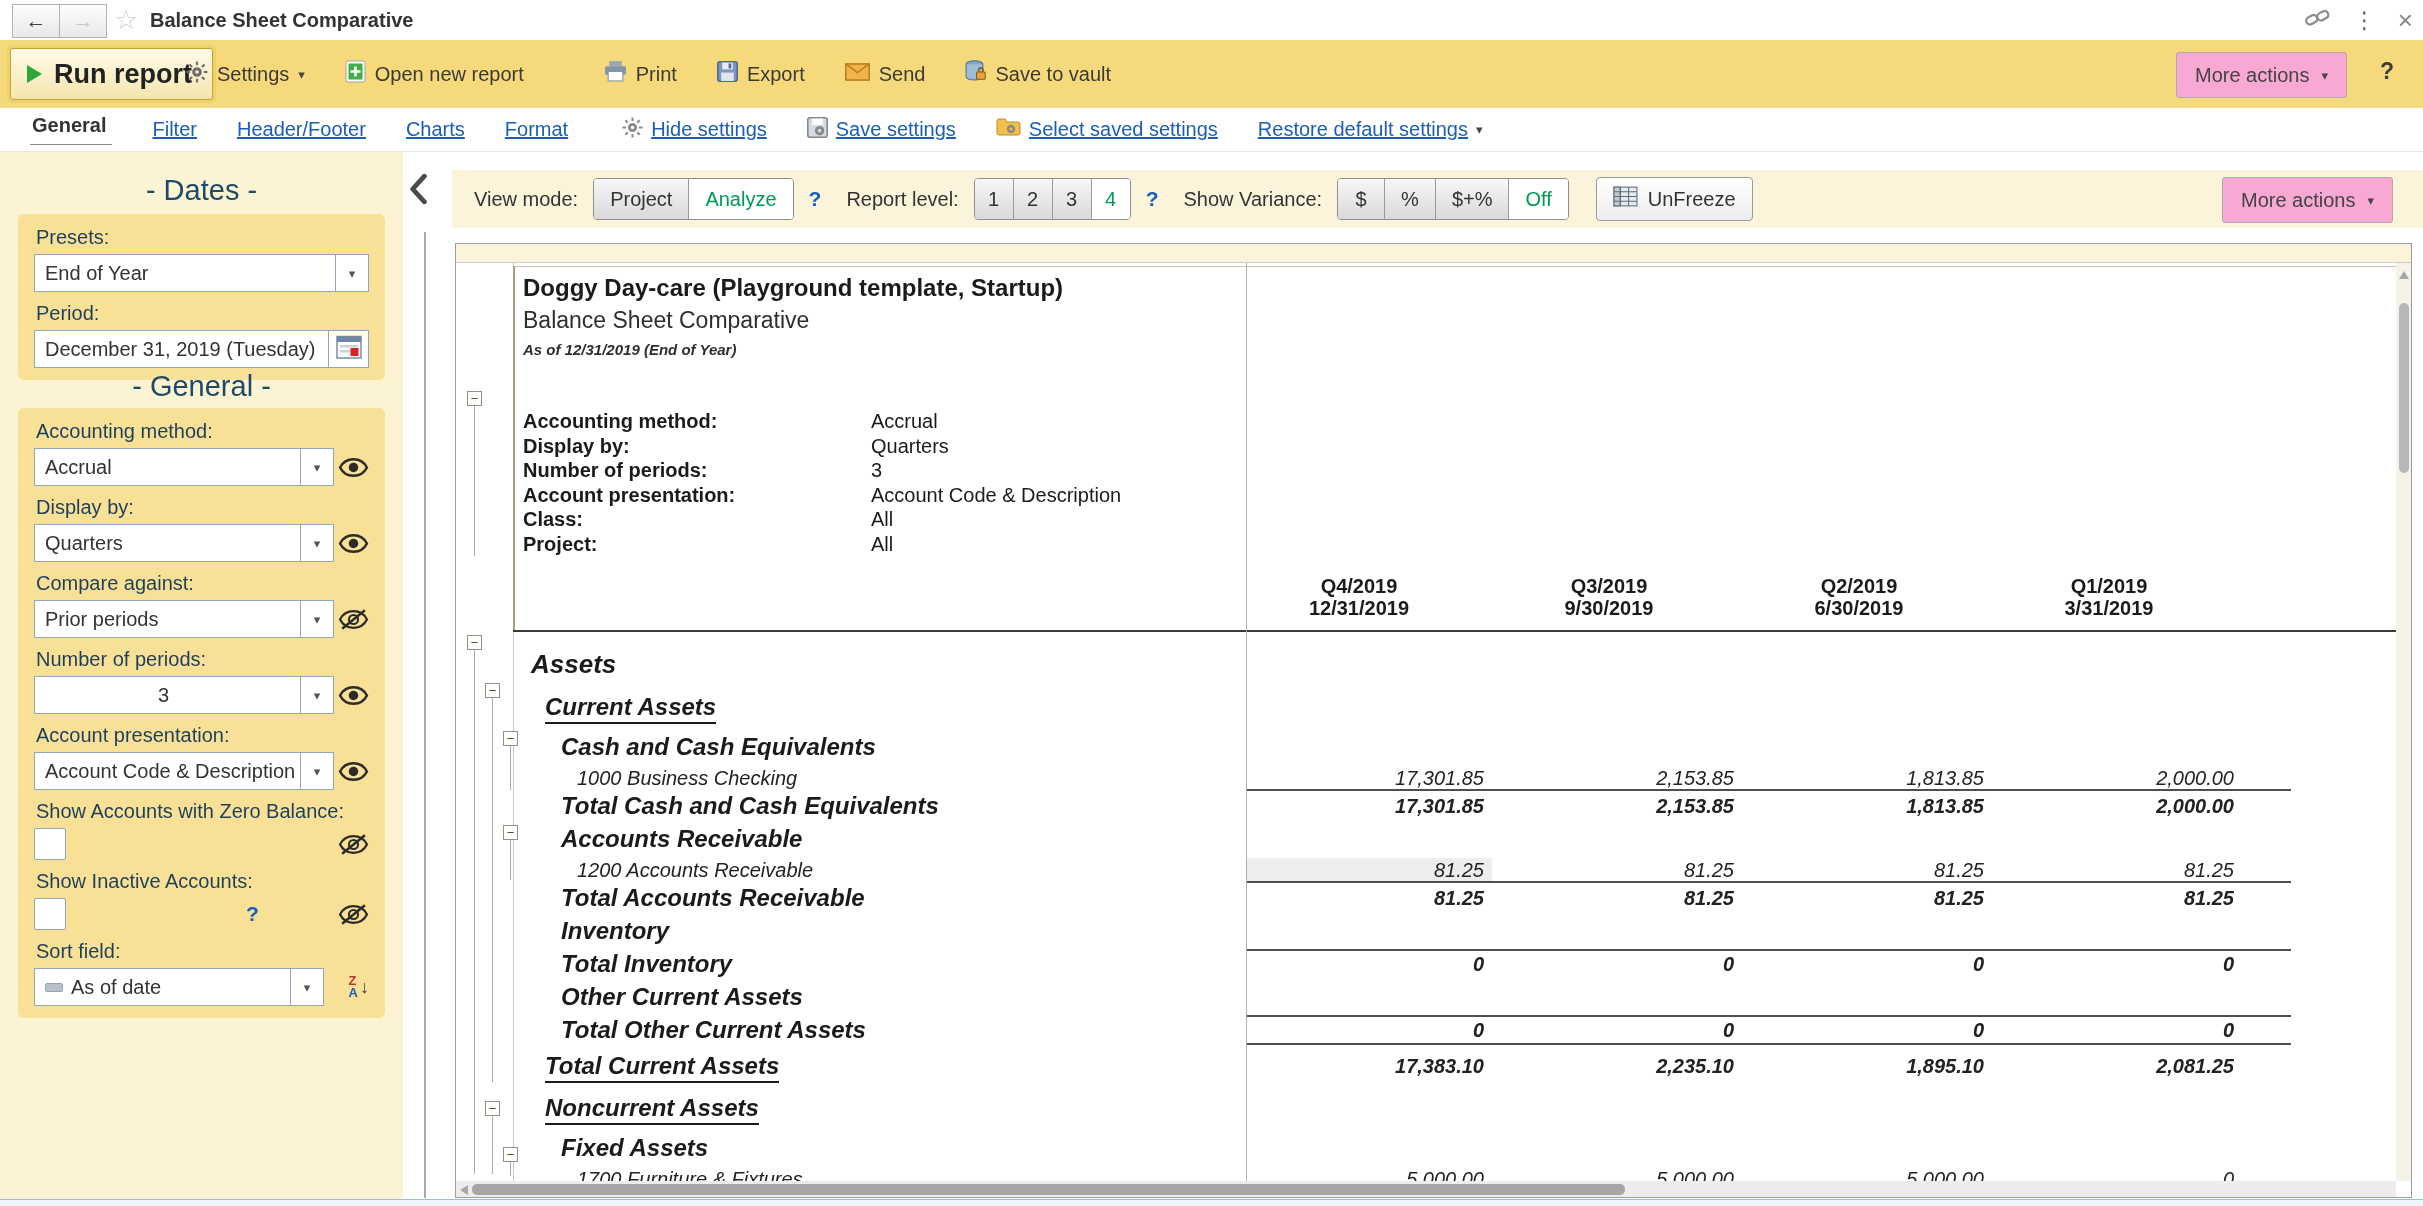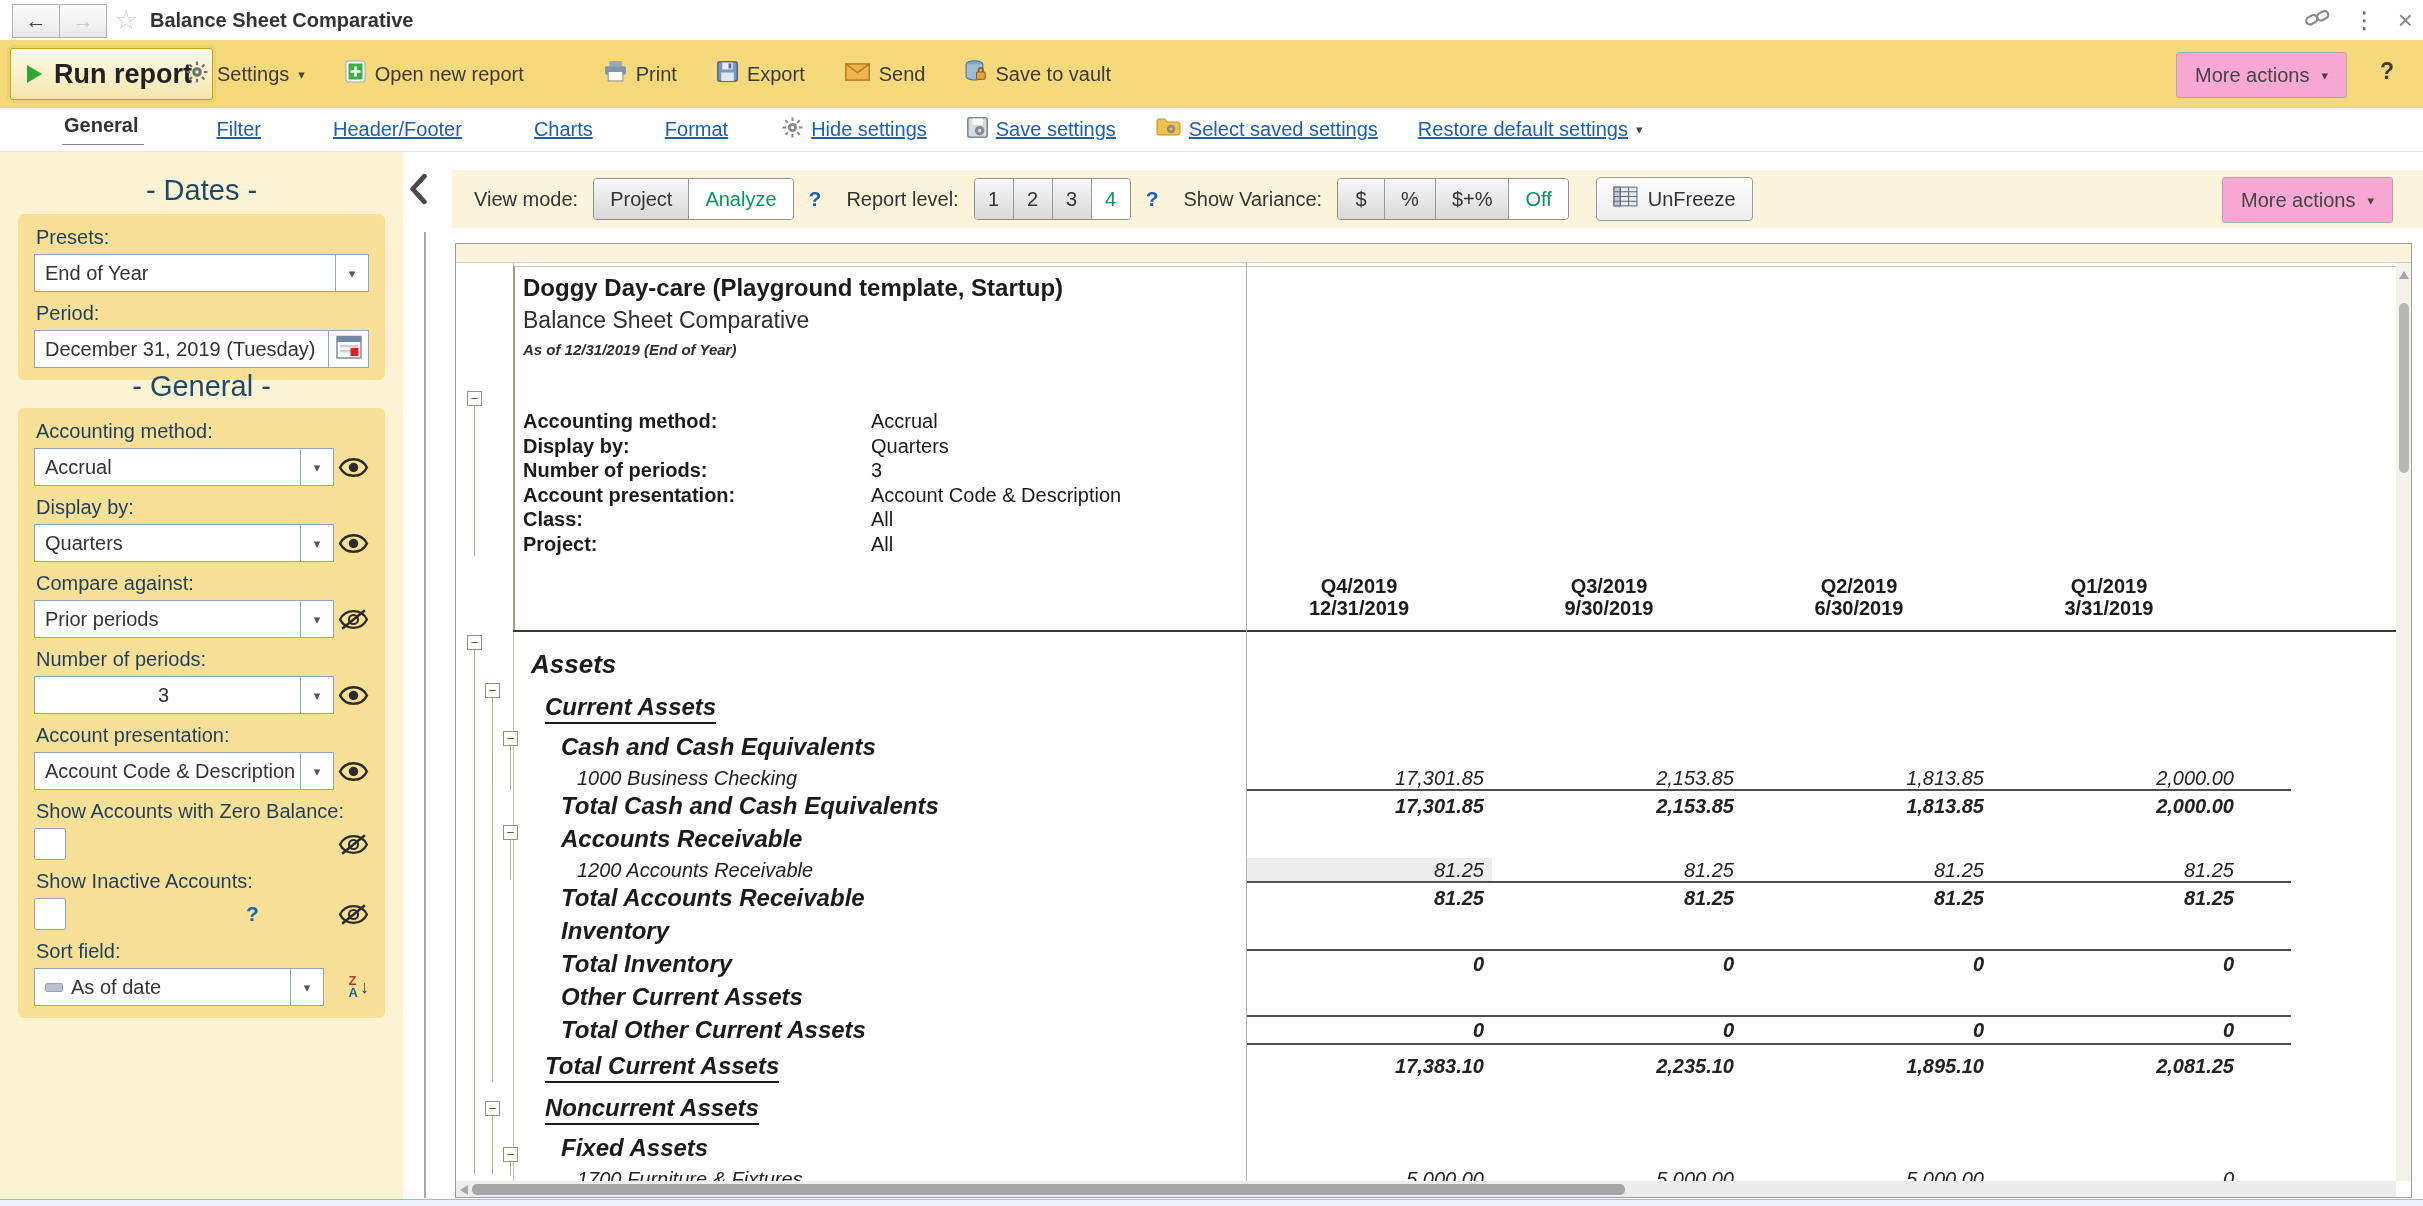--- a/index.html
+++ b/index.html
@@ -25,21 +25,21 @@
   .tb-items{position:absolute;left:186px;top:0;height:68px;display:flex;align-items:center;gap:40px;}
   .tb-item{display:flex;align-items:center;gap:9px;font-size:20px;color:#3a3a3a;cursor:default;}
   .caret{font-size:13px;color:#444;}
   .btn{background:#f9a8d4;border:1px solid #ababab;border-radius:3px;font-size:20px;color:#444;
        padding:0 18px;height:44px;display:inline-flex;align-items:center;gap:12px;}
   .tb-more{position:absolute;right:76px;top:12px;}
   .tb-help{position:absolute;left:2380px;top:18px;font-size:23px;font-weight:bold;color:#3c3c3c;}
   
   .tabbar{position:absolute;left:0;top:108px;width:2423px;height:44px;background:#fff;border-bottom:1px solid #e6e6e6;
           display:flex;align-items:center;gap:40px;padding-left:30px;box-sizing:border-box;}
-  .tab{font-size:20px;color:#1a5eb8;text-decoration:underline;margin-left:32px;}
+  .tab{font-size:20px;color:#1a5eb8;text-decoration:underline;}
   .tab.active{color:#333;font-weight:bold;text-decoration:none;border-bottom:1px solid #8a8a8a;padding:0 6px 7px 2px;}
   .tablink{display:flex;align-items:center;gap:8px;font-size:20px;color:#1a5eb8;}
   .tablink span.txt{text-decoration:underline;}
   
   .sidebar{position:absolute;left:0;top:152px;width:403px;height:1047px;background:#fcf3d2;}
   .shead{width:100%;text-align:center;font-size:29px;color:#1d4a6c;}
   .panel{position:absolute;left:18px;width:367px;background:#f8e196;border-radius:6px;box-sizing:border-box;padding:12px 16px;}
   .flabel{font-size:20px;color:#1e3f5c;margin:10px 0 5px 2px;}
   .flabel:first-child{margin-top:0;}
   .fieldrow{display:flex;align-items:center;}

